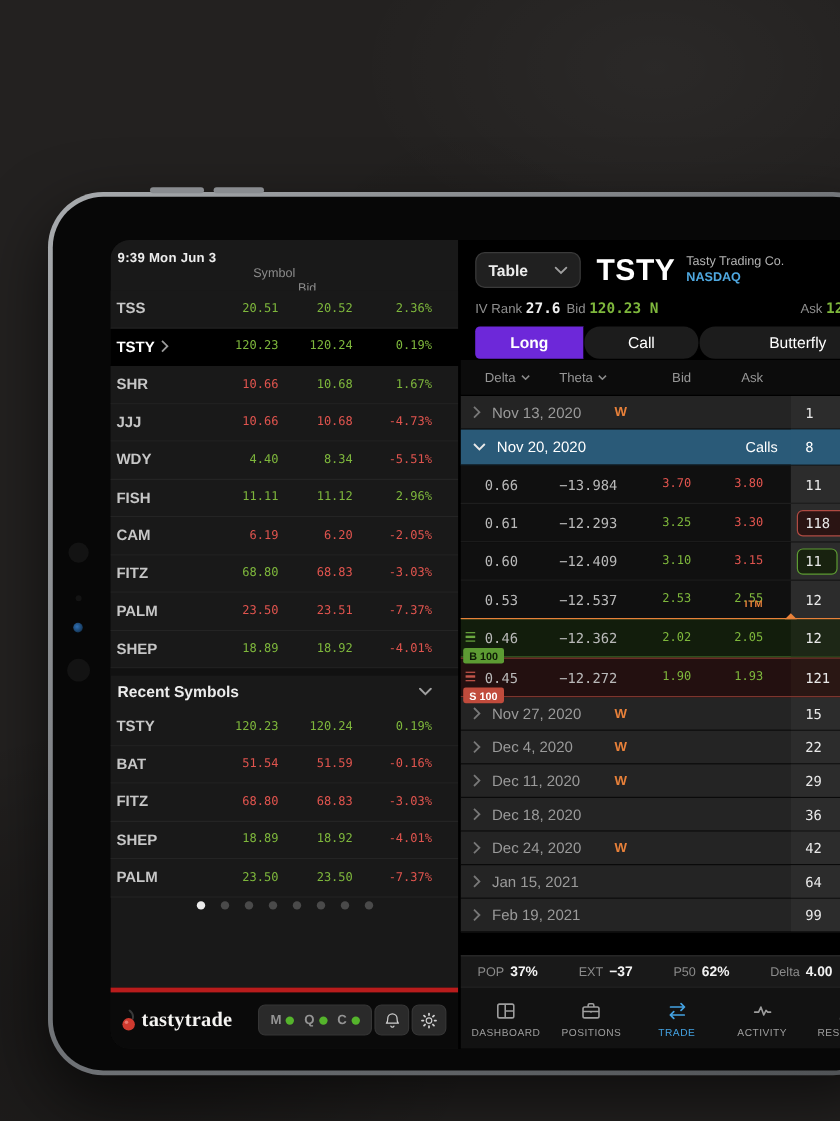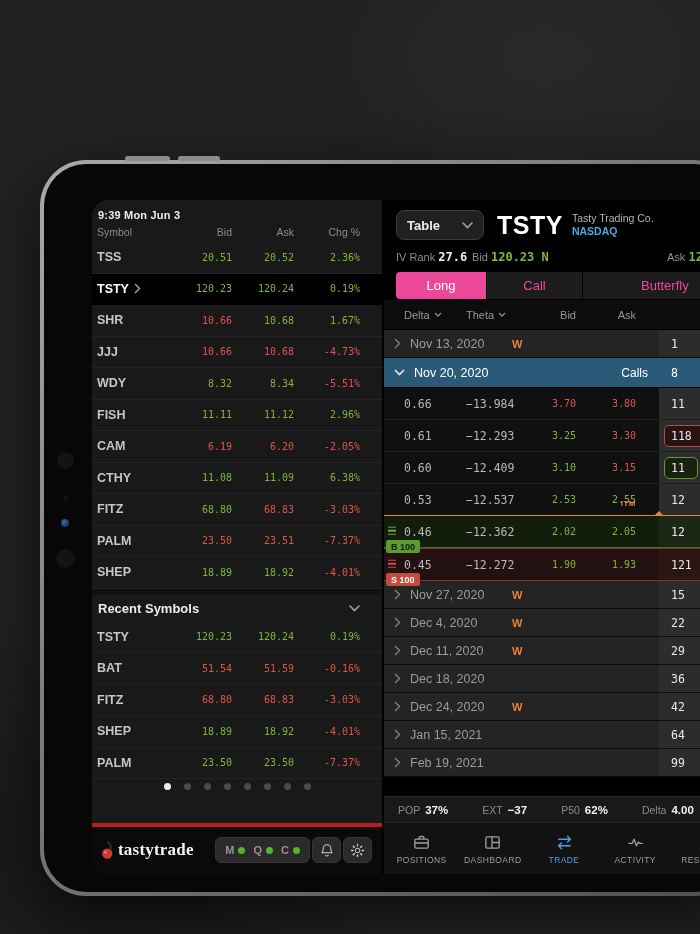--- a/index.html
+++ b/index.html
@@ -46,21 +46,21 @@
   .statusbar span { color:#ededed; font-size:11px; font-weight:700; letter-spacing:.2px; }
   .wl-toolbar { height:30px; display:flex; align-items:center; gap:7px; padding:0 20px 0 5px; margin-top:2px; }
   .select { height:26px; background:#2a2a2a; border:1px solid #353535; border-radius:6px;
     display:flex; align-items:center; color:#ececec; font-size:13px; }
   .wl-select { flex:1; padding:0 9px 0 11px; justify-content:space-between; }
   .icon-btn { width:29px; height:26px; flex:none; background:#2a2a2a; border:1px solid #353535;
     border-radius:6px; display:flex; align-items:center; justify-content:center; color:#cfcfcf; }
   svg.ic { display:block; }
 
   .wl-cols { height:20px; display:flex; align-items:center; padding:0 22px 0 5px;
-    color:#8b8b8b; font-size:10.5px; }
+    color:#8b8b8b; font-size:10.5px;flex-direction:column; }
   .wl-cols .c-sym { flex:1; } 
   .col-num { text-align:right; } .w70{width:70px;} .w62{width:62px;} .w66{width:66px;}
 
   .wl-row { height:31.5px; display:flex; align-items:center; padding:0 22px 0 5px;
     border-bottom:1px solid #242424; background:#191919; }
   .wl-row .sym { flex:1; color:#c6c6c6; font-size:12.5px; font-weight:700; display:flex; align-items:center; gap:5px; }
   .wl-row.selected { background:#000; border-color:#000; }
   .wl-row.selected .sym { color:#fff; }
   .num { font-family:"DejaVu Sans Mono", monospace; font-size:10px; text-align:right; color:#c6c6c6; }
   .num.up { color:#7eb73c; } .num.down { color:#e0544e; }
@@ -93,25 +93,25 @@
   .tkr .co .nm { color:#b3b3b3; font-size:10.5px; }
   .tkr .co .ex { color:#4fa8e0; font-size:10.5px; font-weight:700; margin-top:1px; }
 
   .tp-metrics { height:26px; position:relative; font-size:11px; color:#8f8f8f; }
   .tp-metrics .mv { font-family:"DejaVu Sans Mono", monospace; font-size:12px; color:#efefef; font-weight:700; }
   .m-iv { position:absolute; left:12px; top:4px; } .m-bid { position:absolute; left:88px; top:4px; }
   .m-ask { position:absolute; left:283px; top:4px; }
   .mv.grn { color:#7eb73c; }
 
   .tp-strats { height:28px; display:flex; padding-left:12px; }
-  .strat { height:27px; background:#1c1c1c; border-right:1px solid #000; color:#ec4899;
-    font-size:13px; display:flex; align-items:center; justify-content:center; }
+  .strat { height:27px; background:#1c1c1c; border-right:1px solid #000; color:#ffffff;
+    font-size:13px; display:flex; align-items:center; justify-content:center;border-radius:13px; }
   .strat.s0 { width:91px; border-radius:4px 0 0 4px; }
   .strat.s1 { width:96px; } .strat.s2 { flex:1; justify-content:flex-start; padding-left:58px; }
-  .strat.active { background:#ec4899; color:#fff; font-weight:400;text-align:center; }
+  .strat.active { background:#6d28d9; color:#fff; font-weight:700;text-align:center; }
 
   .chain-cols { height:30px; display:flex; align-items:center; color:#979797; font-size:11px;
     background:#0c0c0c; border-bottom:1px solid #000; }
   .chain-cols .h { display:flex; align-items:center; gap:4px; }
   .h-delta { width:82px; padding-left:20px; } .h-theta { width:70px; }
   .h-bid { width:40px; justify-content:flex-end; } .h-ask { width:60px; justify-content:flex-end; }
 
   .chain { display:flex; flex-direction:column; }
   .c-exp { height:28px; display:flex; align-items:center; padding-left:10px; background:#242424;
     border-bottom:1px solid #0a0a0a; color:#9b9b9b; font-size:12.5px; }
@@ -231,47 +231,39 @@
                   <b>JJJ</b>
                 </span>
                 <span class="num w70 down">10.66</span>
                 <span class="num w62 down">10.68</span>
                 <span class="num w66 down">-4.73%</span>
               </div>
               <div class="wl-row">
                 <span class="sym">
                   <b>WDY</b>
                 </span>
-                <span class="num w70 up">8.32</span>
+                <span class="num w70 up">4.40</span>
                 <span class="num w62 up">8.34</span>
                 <span class="num w66 down">-5.51%</span>
               </div>
               <div class="wl-row">
                 <span class="sym">
                   <b>FISH</b>
                 </span>
                 <span class="num w70 up">11.11</span>
                 <span class="num w62 up">11.12</span>
                 <span class="num w66 up">2.96%</span>
               </div>
               <div class="wl-row">
                 <span class="sym">
                   <b>CAM</b>
                 </span>
                 <span class="num w70 down">6.19</span>
                 <span class="num w62 down">6.20</span>
                 <span class="num w66 down">-2.05%</span>
-              </div>
-              <div class="wl-row">
-                <span class="sym">
-                  <b>CTHY</b>
-                </span>
-                <span class="num w70 up">11.08</span>
-                <span class="num w62 up">11.09</span>
-                <span class="num w66 up">6.38%</span>
               </div>
               <div class="wl-row">
                 <span class="sym">
                   <b>FITZ</b>
                 </span>
                 <span class="num w70 up">68.80</span>
                 <span class="num w62 down">68.83</span>
                 <span class="num w66 down">-3.03%</span>
               </div>
               <div class="wl-row">
@@ -632,31 +624,31 @@
             <span class="stat">
                 <span class="sl">Delta</span>
                 <span class="sv">4.00</span>
               </span>
 
           </div>
 
           <nav class="tp-nav">
             <div class="nav-item">
               <svg class="ic" width="19" height="19" viewBox="0 0 20 20">
+                  <rect x="3" y="4" width="14" height="12" rx="1.5" fill="none" stroke="currentColor" stroke-width="1.4"></rect>
+                  <path d="M9.5 4v12M9.5 10H17" stroke="currentColor" stroke-width="1.4"></path>
+                </svg>
+              <span>DASHBOARD</span>
+            </div>
+            <div class="nav-item">
+              <svg class="ic" width="19" height="19" viewBox="0 0 20 20">
                   <rect x="3" y="6.5" width="14" height="9.5" rx="1.5" fill="none" stroke="currentColor" stroke-width="1.4"></rect>
                   <path d="M7.5 6.5V5a1.3 1.3 0 0 1 1.3-1.3h2.4A1.3 1.3 0 0 1 12.5 5v1.5M3 10.5h14M10 10v1.5" fill="none" stroke="currentColor" stroke-width="1.4"></path>
                 </svg>
               <span>POSITIONS</span>
-            </div>
-            <div class="nav-item">
-              <svg class="ic" width="19" height="19" viewBox="0 0 20 20">
-                  <rect x="3" y="4" width="14" height="12" rx="1.5" fill="none" stroke="currentColor" stroke-width="1.4"></rect>
-                  <path d="M9.5 4v12M9.5 10H17" stroke="currentColor" stroke-width="1.4"></path>
-                </svg>
-              <span>DASHBOARD</span>
             </div>
             <div class="nav-item active">
               <svg class="ic" width="19" height="19" viewBox="0 0 20 20">
                   <path d="M4 6.5h12M13.2 3.5l3 3-3 3M16 13.5H4M6.8 10.5l-3 3 3 3" fill="none" stroke="currentColor" stroke-width="1.5" stroke-linecap="round" stroke-linejoin="round"></path>
                 </svg>
               <span>TRADE</span>
             </div>
             <div class="nav-item">
               <svg class="ic" width="19" height="19" viewBox="0 0 20 20">
                   <path d="M3 11h3.5l2-4.5 2.5 7 2-4 1.5 1.5H17" fill="none" stroke="currentColor" stroke-width="1.4" stroke-linecap="round" stroke-linejoin="round"></path>

